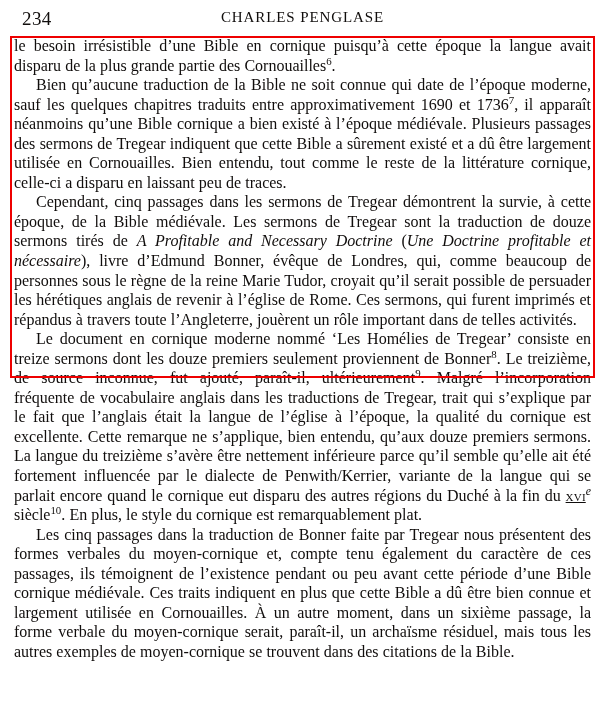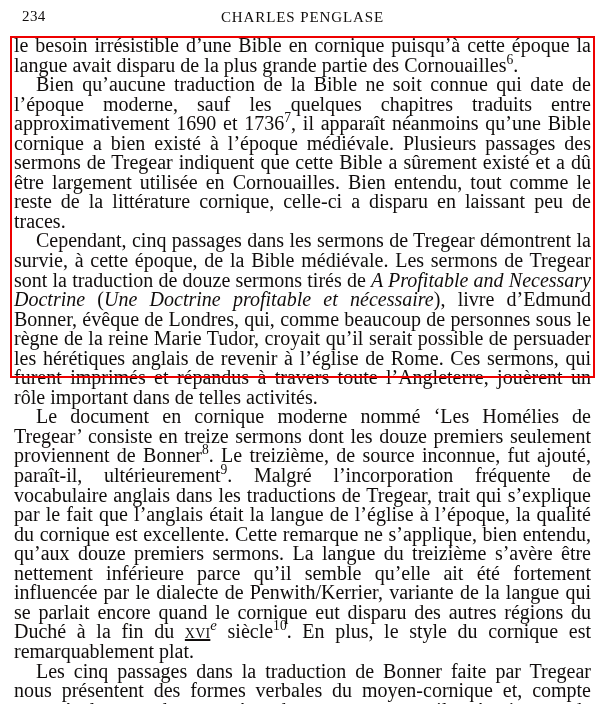--- a/index.html
+++ b/index.html
@@ -28,21 +28,21 @@
     position: absolute;
     top: 8px;
     left: 0;
     width: 605px;
     height: 24px;
   }
   .folio {
     position: absolute;
     left: 22px;
     top: 0;
-    font-size: 15px;
+    font-size: 19px;
     letter-spacing: 0.4px;
     font-family: "Liberation Serif", "DejaVu Serif", serif;
   }
   .head-title {
     position: absolute;
     left: 0;
     top: 1px;
     width: 605px;
     text-align: center;
     font-size: 15px;
@@ -55,21 +55,21 @@
   .textblock {
     position: absolute;
     left: 14px;
     top: 36px;
     width: 577px;
     box-sizing: border-box;
   }
 
   p.para {
     margin: 0;
-    font-size: 20px;
+    font-size: 16px;
     line-height: 19.55px;
     text-align: justify;
     text-justify: inter-word;
     hyphens: manual;
     -webkit-hyphens: manual;
     word-spacing: 0.1px;
   }
   p.para.indent {
     text-indent: 22px;
   }

